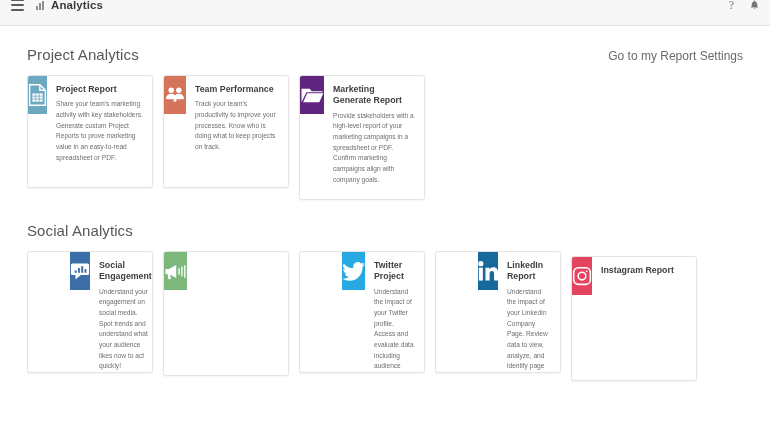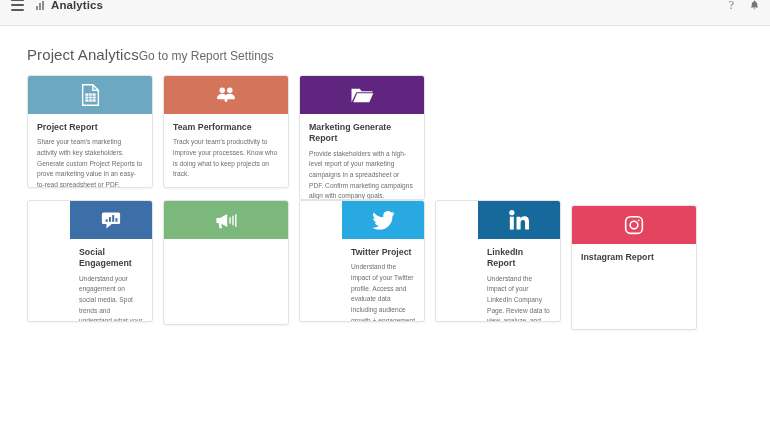--- a/index.html
+++ b/index.html
@@ -54,21 +54,21 @@
     font-family: "Liberation Serif", serif;
   }
   .bell-icon { cursor: pointer; display:block; }
 
   
   .page { padding: 0 27px; }
 
   .section-head {
     display: flex;
     align-items: baseline;
-    justify-content: flex-start;
+    justify-content: space-between;
     padding-top: 20px;
     padding-bottom: 12px;
   }
   .section-title {
     font-size: 15px;
     color: #58585a;
     font-weight: normal;
     letter-spacing: .1px;
   }
   .settings-link {
@@ -82,21 +82,21 @@
 
   .card {
     width: 126px;
     background: #fff;
     border: 1px solid #e3e3e3;
     border-radius: 3px;
     box-shadow: 0 1px 2px rgba(0,0,0,0.05);
     overflow: hidden;
     cursor: pointer;
     display: flex;
-    flex-direction: column;
+    flex-direction: row;
   }
   .card.tall-1 { height: 113px; }
   .card.tall-2 { height: 122px; padding-left: 42px; }
   .card.tall-3 { height: 125px; }
 
   .card-banner {
     height: 38px;
     display: flex;
     align-items: center;
     justify-content: center;
@@ -204,20 +204,23 @@
         </span>
       </div>
       <div class="card-body">
         <div class="card-title">Marketing Generate Report</div>
         <div class="card-desc">Provide stakeholders with a high-level report of your marketing campaigns in a spreadsheet or PDF. Confirm marketing campaigns align with company goals.</div>
       </div>
     </div>
 
   </div>
 
+  <div class="section-head sec-social">
+    <div class="section-title">Social Analytics</div>
+  </div>
 
   <div class="card-row">
 
     <div class="card tall-2">
       <div class="card-banner" style="background:#3C6FA8">
         <span>
           <svg width="20" height="19" viewBox="0 0 26 25" fill="#fff">
             <path d="M3 2h20a2 2 0 0 1 2 2v11a2 2 0 0 1-2 2h-9l-7 6v-6H3a2 2 0 0 1-2-2V4a2 2 0 0 1 2-2z"></path>
             <g fill="#3C6FA8">
               <rect x="6" y="11" width="2.6" height="3.2"></rect>

